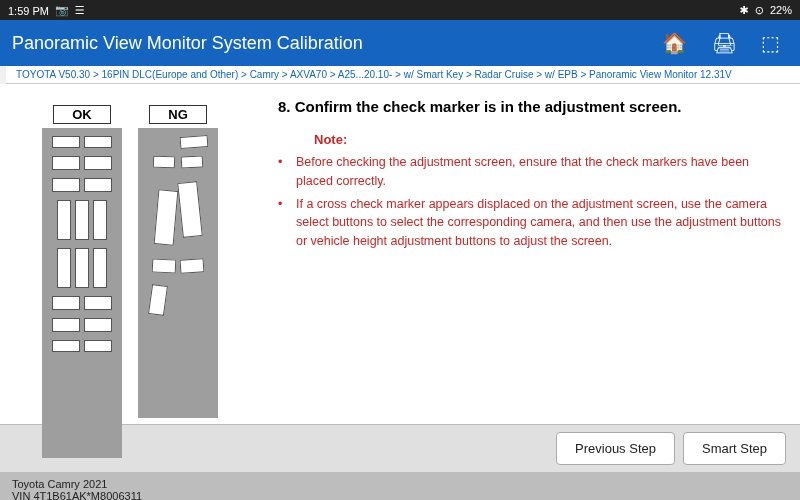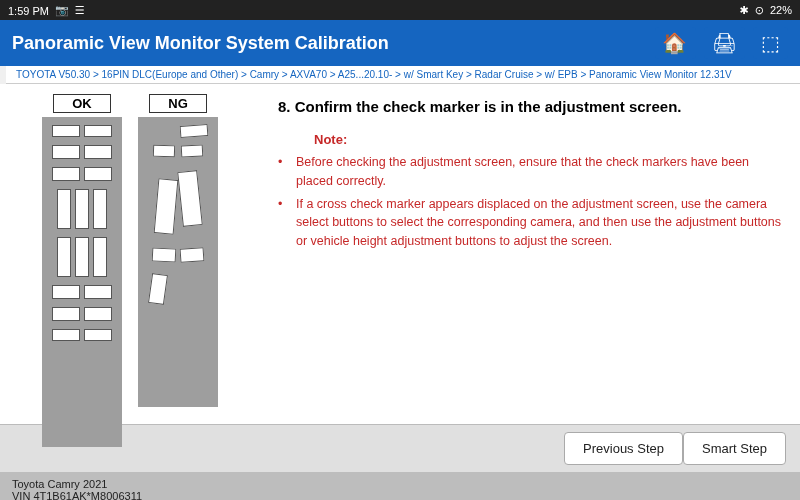--- a/index.html
+++ b/index.html
@@ -24,21 +24,21 @@
       background: #1565c0;
       color: #fff;
       height: 46px;
       display: flex;
       align-items: center;
       justify-content: space-between;
       padding: 0 12px;
     }
     .header-title {
       font-size: 18px;
-      font-weight: bold;
+      font-weight: normal;
       color: #fff;
     }
     .header-icons {
       display: flex;
       gap: 8px;
       align-items: center;
     }
     .header-icon-btn {
       background: #1565c0;
       border: none;
@@ -77,21 +77,21 @@
       width: 260px;
       padding: 10px 20px;
       display: flex;
       flex-direction: column;
       align-items: center;
       background: #fff;
     }
     .diagram-container {
       display: flex;
       gap: 16px;
-      margin-top: 0;
+      margin-top: 11px;
     }
 
     
     .diagram-box {
       display: flex;
       flex-direction: column;
       align-items: center;
     }
     .diagram-label {
       font-size: 13px;
@@ -152,20 +152,21 @@
     .bullet-dot { min-width: 14px; }
 
     
     .bottom-bar {
       background: #e0e0e0;
       height: 48px;
       display: flex;
       align-items: center;
       justify-content: flex-end;
       padding: 0 14px;
+      gap: 8px;
       border-top: 1px solid #bbb;
     }
     .nav-btn {
       background: #fff;
       border: 1px solid #aaa;
       border-radius: 4px;
       padding: 8px 18px;
       font-size: 13px;
       cursor: pointer;
       color: #222;

